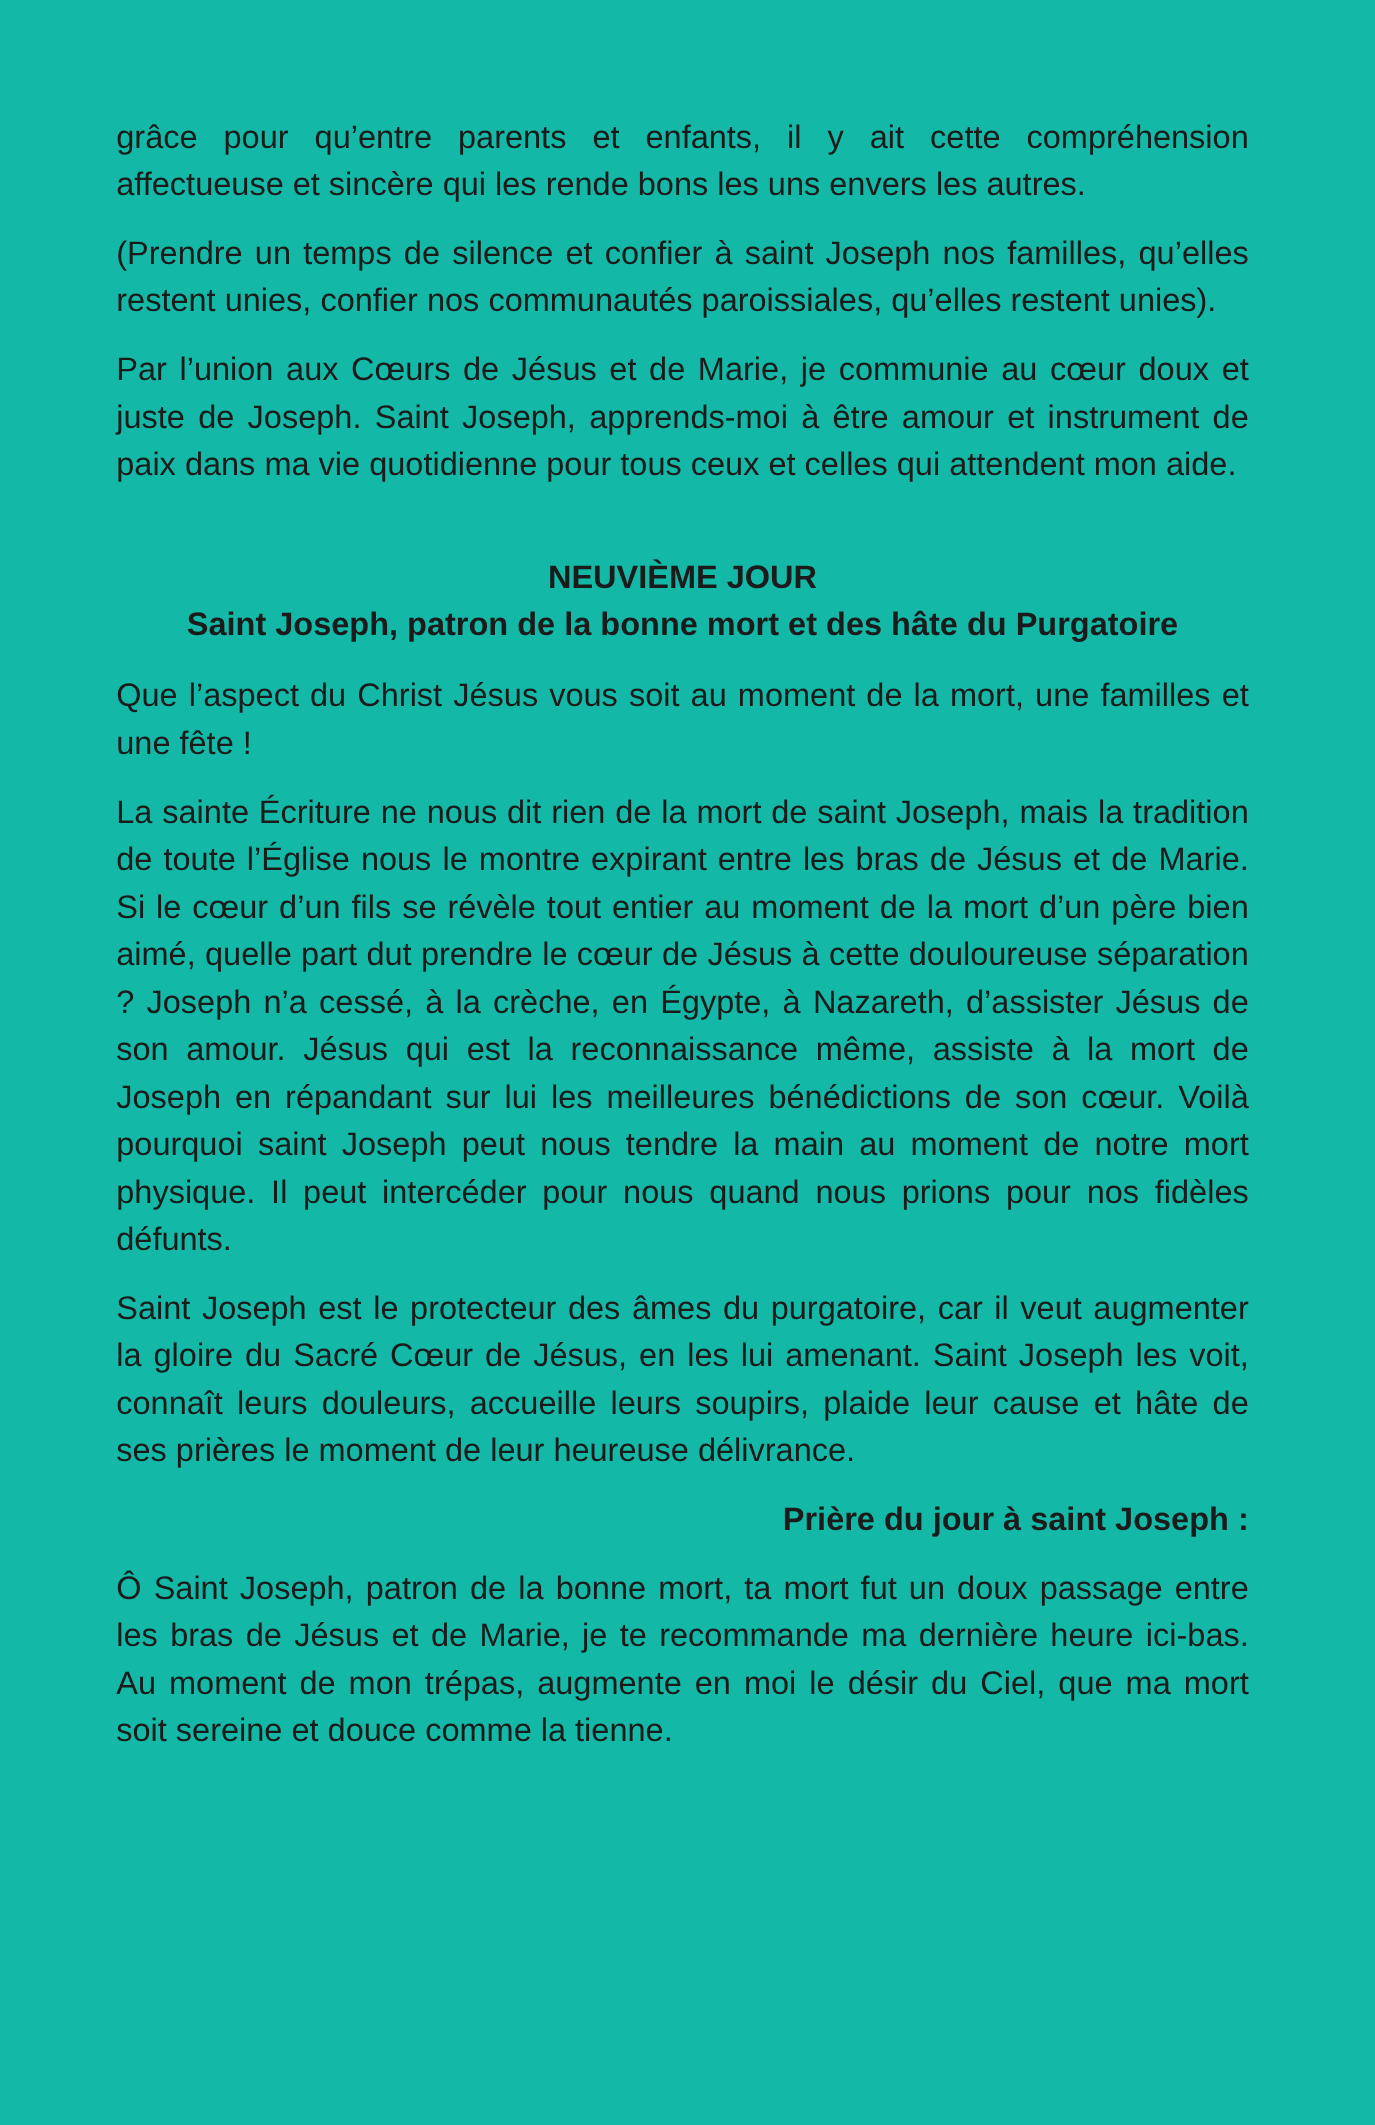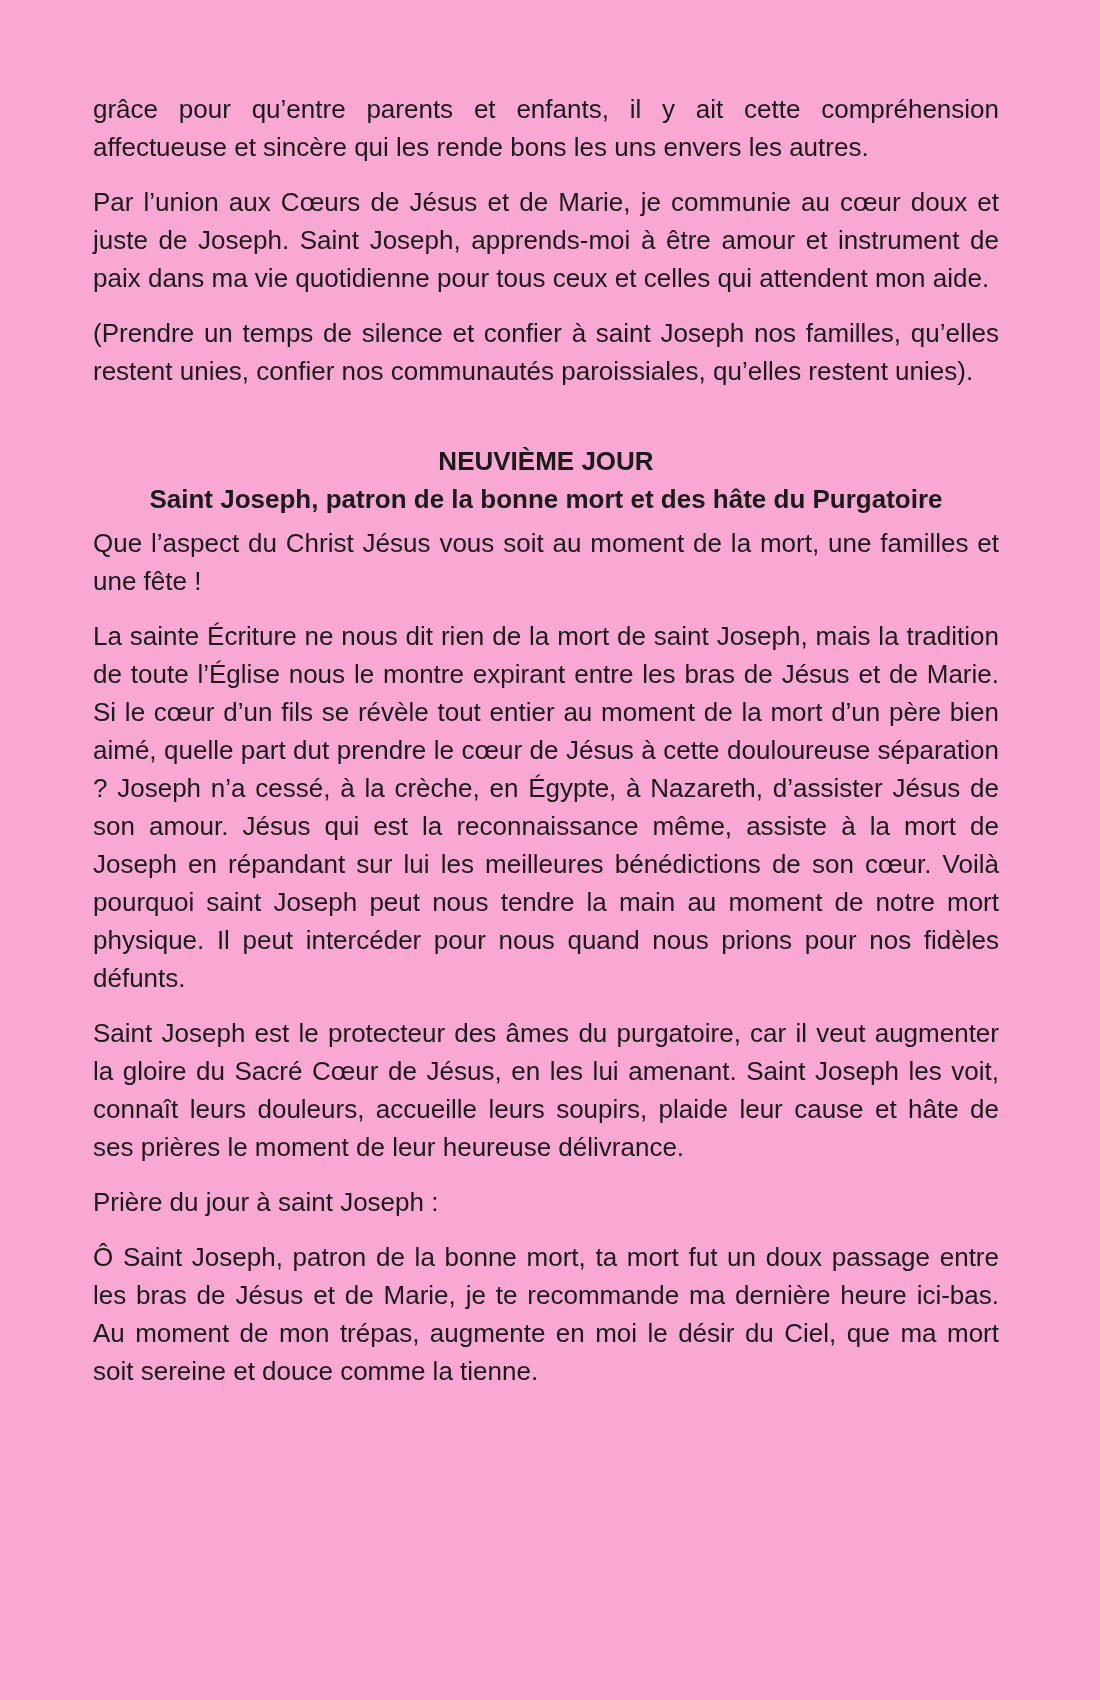--- a/index.html
+++ b/index.html
@@ -4,21 +4,21 @@
 <style>
   html, body {
     margin: 0;
     padding: 0;
     background: #ffffff;
   }
   .page {
     position: relative;
     width: 1100px;
     height: 1700px;
-    background: #f9a8d4;
+    background: #14b8a6;
     font-family: "Liberation Sans", "DejaVu Sans", sans-serif;
     color: #1b1b1b;
     overflow: hidden;
   }
   .content {
     position: absolute;
     left: 93px;
     top: 90px;
     width: 906px;
     font-size: 26px;
@@ -27,39 +27,39 @@
   .para {
     text-align: justify;
     margin: 0 0 17px 0;
   }
   .para.justify-last {
     text-align-last: justify;
   }
   .heading-block {
     font-weight: 700;
     text-align: center;
-    margin: 52px 0 6px 0;
+    margin: 52px 0 19px 0;
   }
   .subheading {
-    font-weight: 400;
-    text-align: left;
+    font-weight: 700;
+    text-align: right;
     margin: 0 0 17px 0;
   }
 </style>
 </head>
 <body>
 
 <div class="page">
   <div class="content">
 
     <p class="para">grâce pour qu’entre parents et enfants, il y ait cette compréhension affectueuse et sincère qui les rende bons les uns envers les autres.</p>
 
+    <p class="para">(Prendre un temps de silence et confier à saint Joseph nos familles, qu’elles restent unies, confier nos communautés paroissiales, qu’elles restent unies).</p>
+
     <p class="para">Par l’union aux Cœurs de Jésus et de Marie, je communie au cœur doux et juste de Joseph. Saint Joseph, apprends-moi à être amour et instrument de paix dans ma vie quotidienne pour tous ceux et celles qui attendent mon aide.</p>
-
-    <p class="para">(Prendre un temps de silence et confier à saint Joseph nos familles, qu’elles restent unies, confier nos communautés paroissiales, qu’elles restent unies).</p>
 
     <div class="heading-block">
       <div>NEUVIÈME JOUR</div>
       <div>Saint Joseph, patron de la bonne mort et des hâte du Purgatoire</div>
     </div>
 
     <p class="para">Que l’aspect du Christ Jésus vous soit au moment de la mort, une familles et une fête !</p>
 
     <p class="para">La sainte Écriture ne nous dit rien de la mort de saint Joseph, mais la tradition de toute l’Église nous le montre expirant entre les bras de Jésus et de Marie. Si le cœur d’un fils se révèle tout entier au moment de la mort d’un père bien aimé, quelle part dut prendre le cœur de Jésus à cette douloureuse séparation ? Joseph n’a cessé, à la crèche, en Égypte, à Nazareth, d’assister Jésus de son amour. Jésus qui est la reconnaissance même, assiste à la mort de Joseph en répandant sur lui les meilleures bénédictions de son cœur. Voilà pourquoi saint Joseph peut nous tendre la main au moment de notre mort physique. Il peut intercéder pour nous quand nous prions pour nos fidèles défunts.</p>
 

